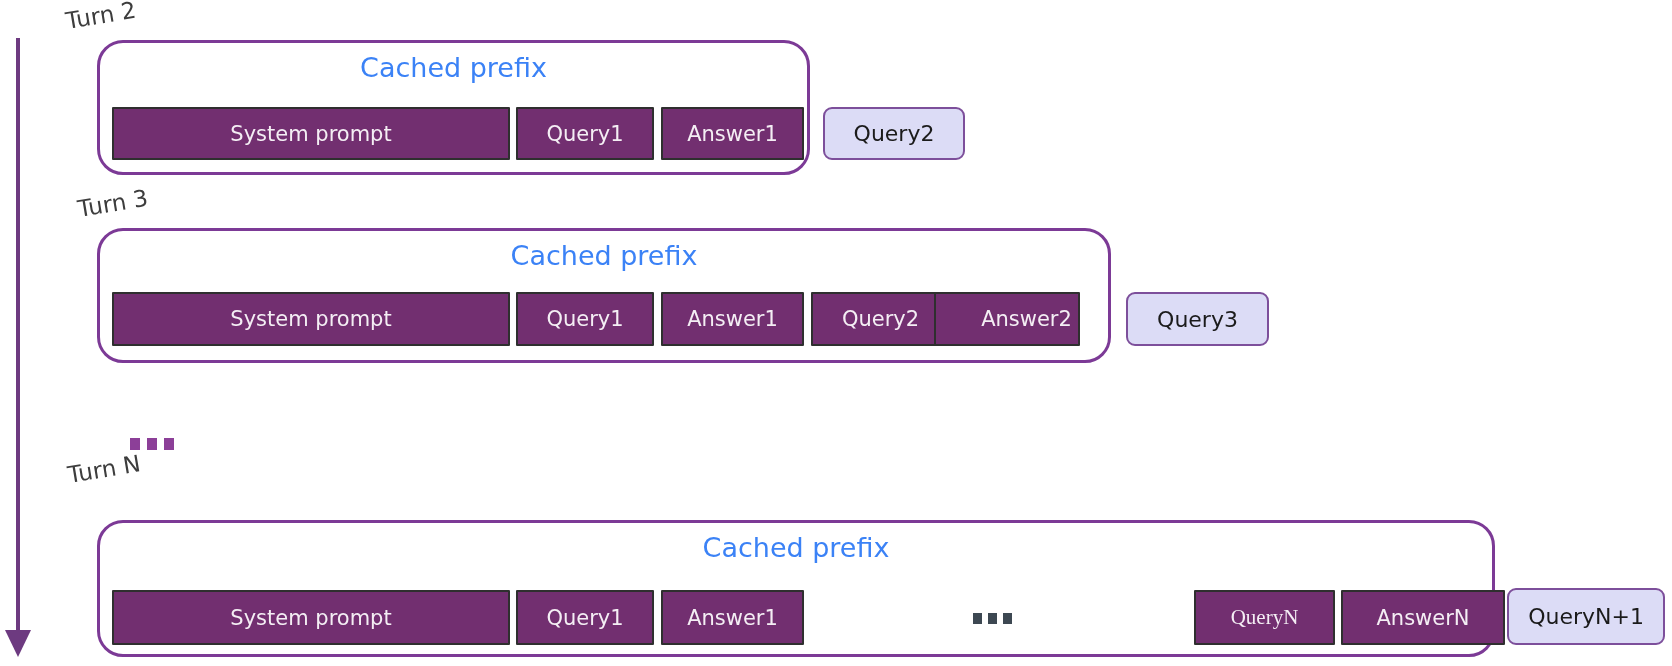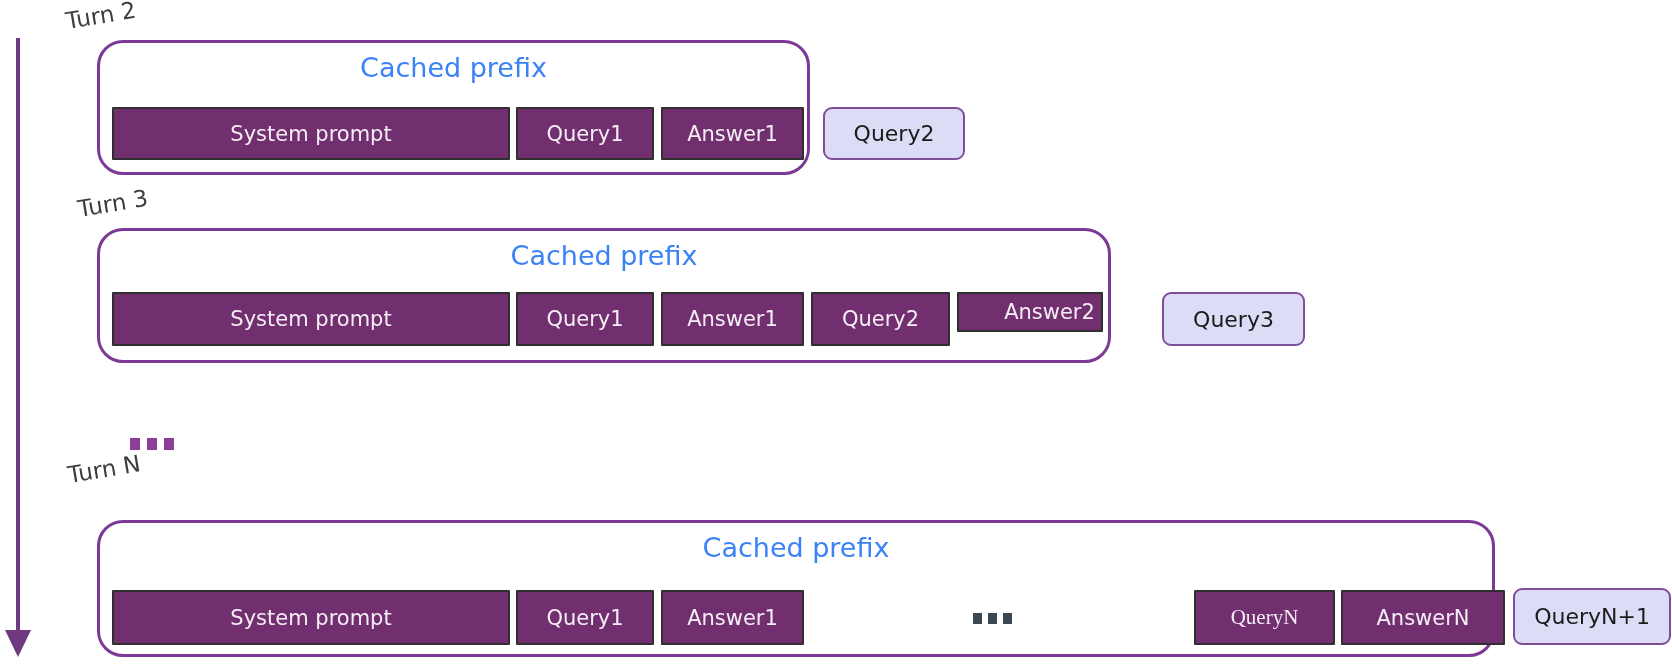--- a/index.html
+++ b/index.html
@@ -52,22 +52,22 @@
   <div class="lt" style="left:823px;top:107px;width:142px;height:53px;">Query2</div>
 
   <div class="turn-label t3">Turn 3</div>
   <div class="container c2">
     <div class="cache-title">Cached prefix</div>
   </div>
   <div class="blk" style="left:112px;top:292px;width:398px;height:54px;">System prompt</div>
   <div class="blk" style="left:516px;top:292px;width:138px;height:54px;">Query1</div>
   <div class="blk" style="left:661px;top:292px;width:143px;height:54px;">Answer1</div>
   <div class="blk" style="left:811px;top:292px;width:139px;height:54px;">Query2</div>
-  <div class="blk" style="left:957px;top:292px;width:146px;height:40px;padding-left:39px;">Answer2</div>
-  <div class="lt" style="left:1126px;top:292px;width:143px;height:54px;margin-left:36px;">Query3</div>
+  <div class="blk" style="left:934px;top:292px;width:146px;height:54px;padding-left:39px;">Answer2</div>
+  <div class="lt" style="left:1126px;top:292px;width:143px;height:54px;">Query3</div>
 
   <div class="dots dots-purple" style="left:130px;top:437px;height:13px;" aria-label="...">
     <span></span>
       <span></span>
       <span></span>
   </div>
 
   <div class="turn-label tN">Turn N</div>
   <div class="container c3">
     <div class="cache-title">Cached prefix</div>
@@ -75,15 +75,15 @@
   <div class="blk" style="left:112px;top:590px;width:398px;height:55px;">System prompt</div>
   <div class="blk" style="left:516px;top:590px;width:138px;height:55px;">Query1</div>
   <div class="blk" style="left:661px;top:590px;width:143px;height:55px;">Answer1</div>
   <div class="dots dots-dark" style="left:973px;top:612px;height:12px;" aria-label="...">
     <span></span>
       <span></span>
       <span></span>
   </div>
   <div class="blk" style="left:1194px;top:590px;width:141px;height:55px;font-family:Liberation Serif, serif;">QueryN</div>
   <div class="blk" style="left:1341px;top:590px;width:164px;height:55px;">AnswerN</div>
-  <div class="lt" style="left:1507px;top:588px;width:158px;height:57px;margin-left:6px;">QueryN+1</div>
+  <div class="lt" style="left:1507px;top:588px;width:158px;height:57px;">QueryN+1</div>
 
 </div>
 
 </body></html>

